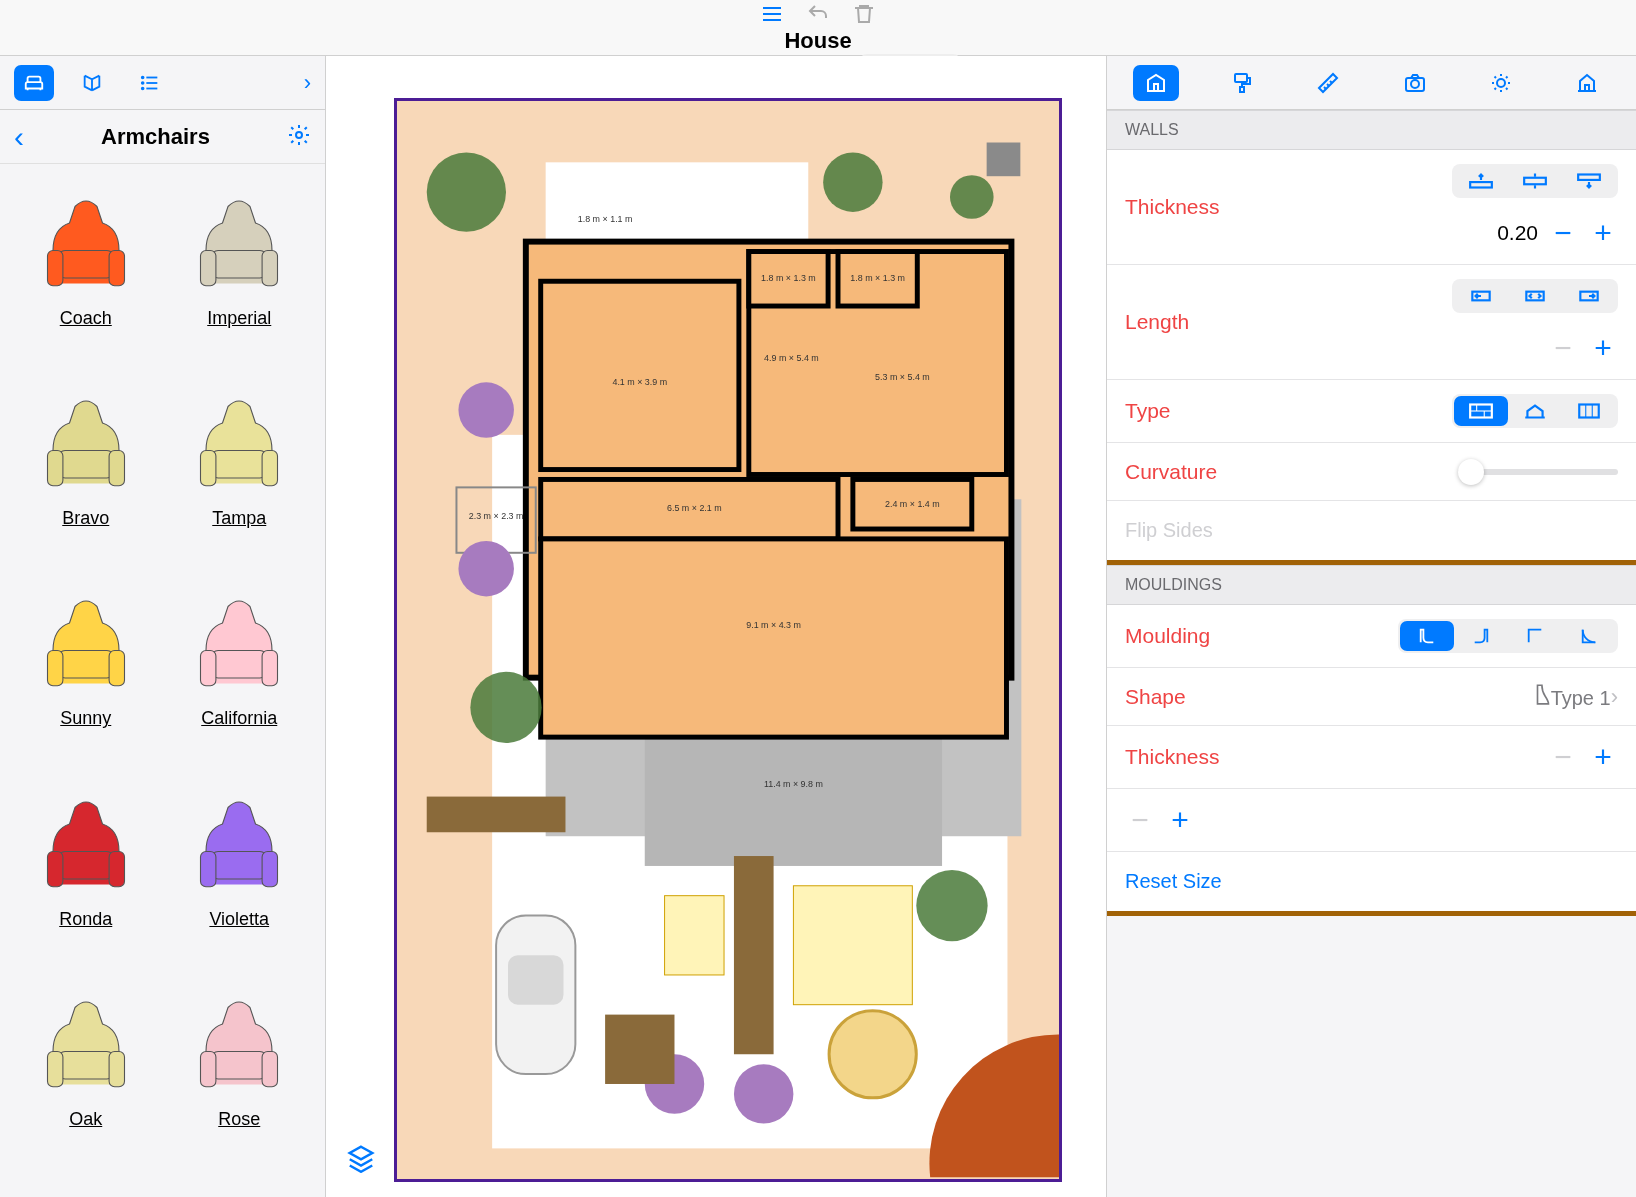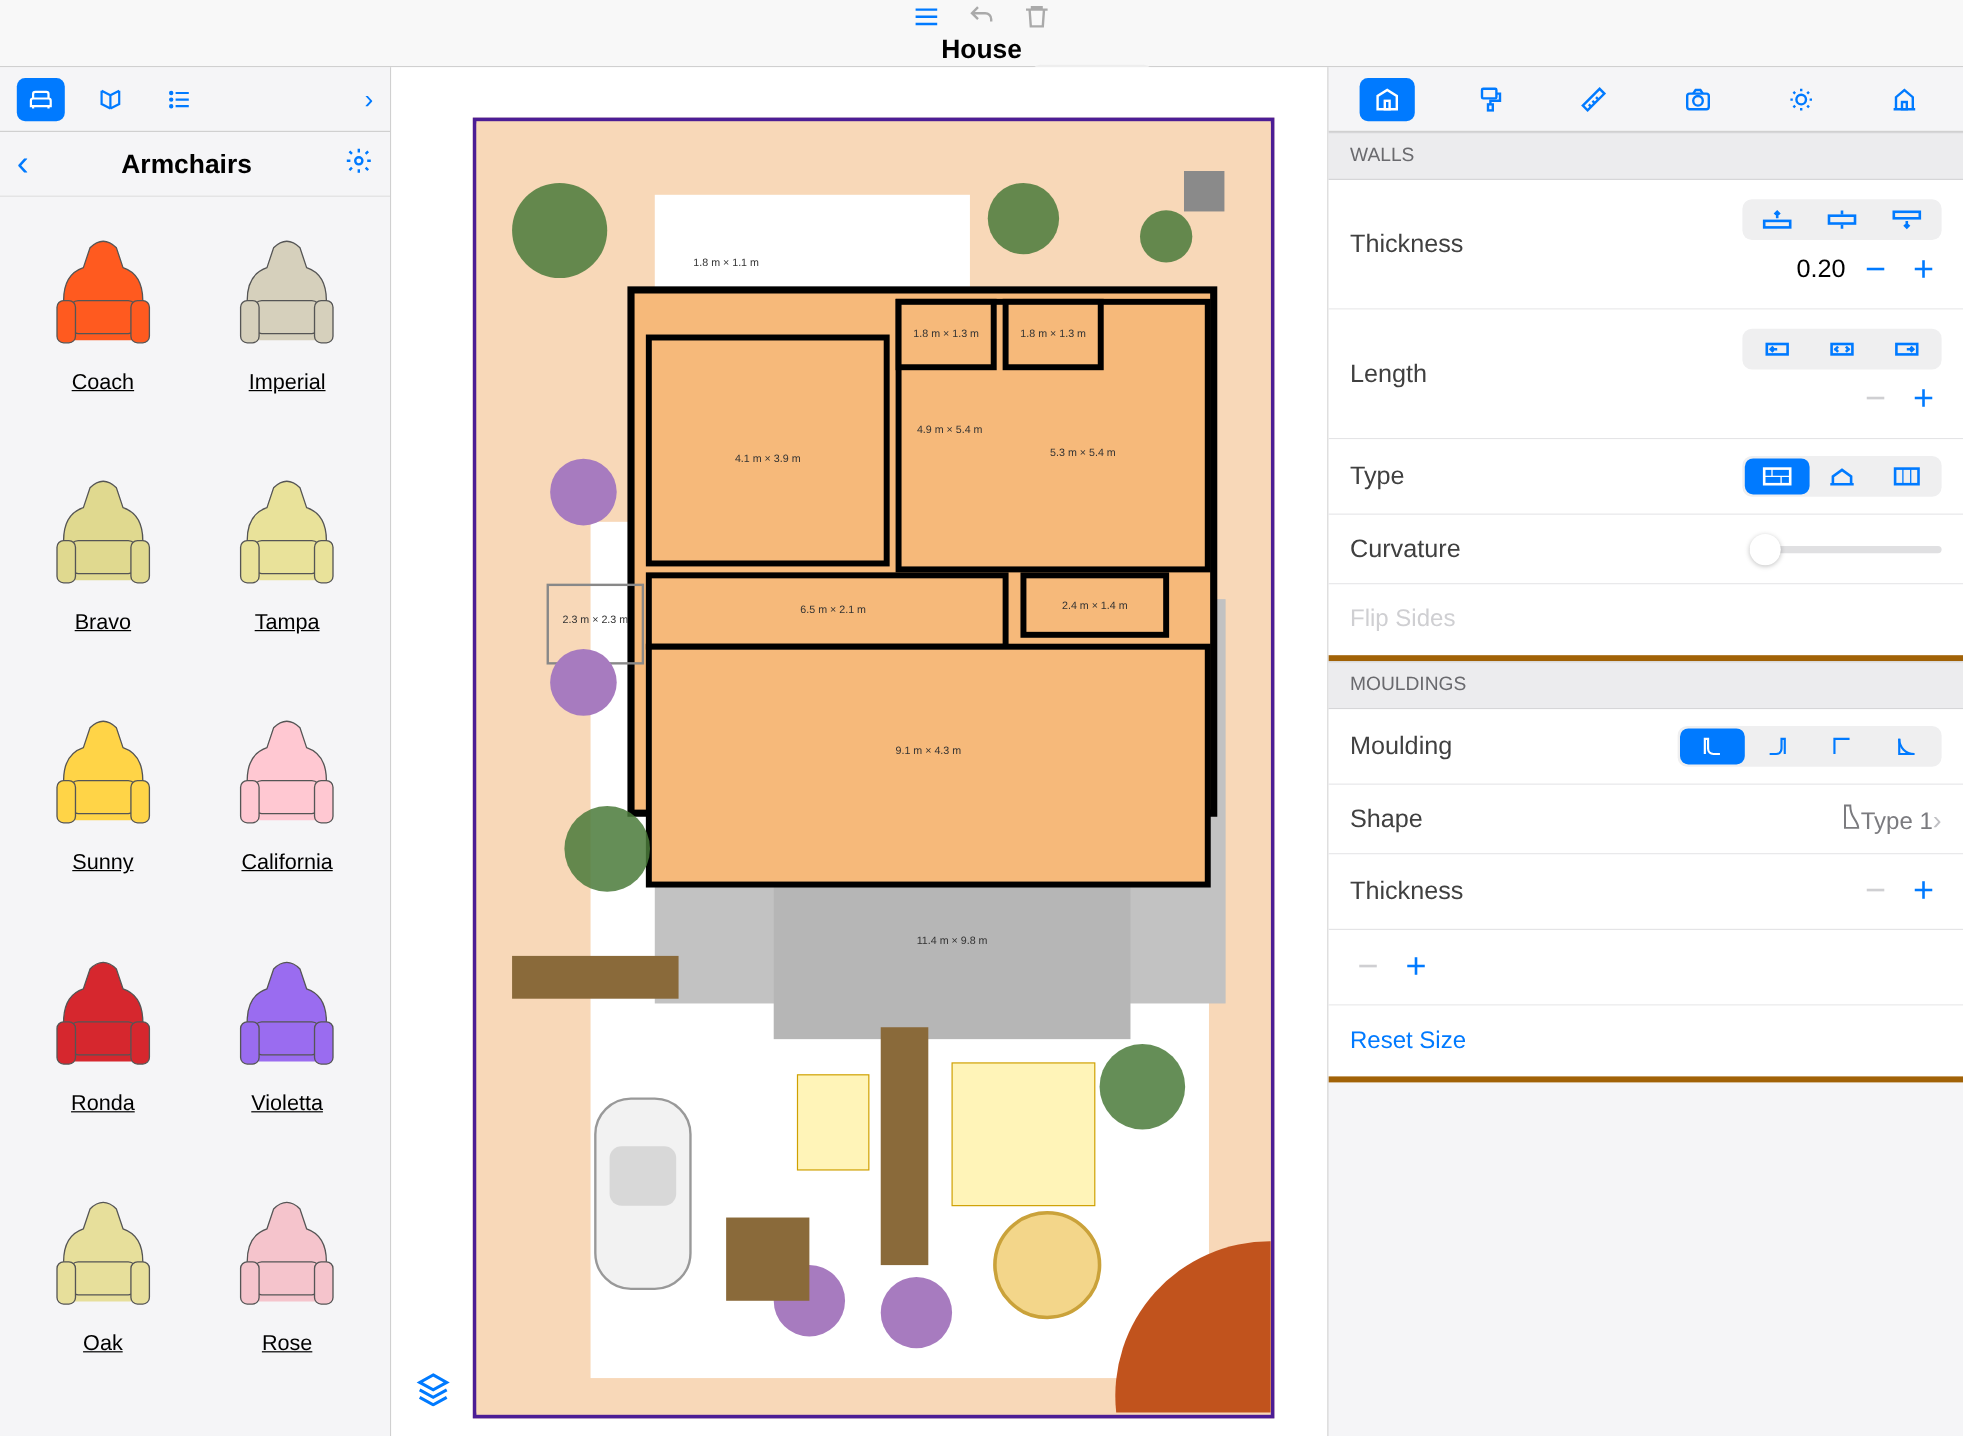--- a/index.html
+++ b/index.html
@@ -31,35 +31,35 @@
 .plan-wrap{position:absolute;left:68px;top:42px;width:668px;height:1084px;border:3px solid #4c1d95;background:#f8d8b8;}
 .plan-wrap svg{width:100%;height:100%;}
 .layers-btn{position:absolute;left:20px;bottom:20px;color:#007aff;cursor:pointer;}
 .right-panel{width:530px;background:#f5f5f7;border-left:1px solid #d0d0d0;display:flex;flex-direction:column;overflow:auto;}
 .rp-tabs{height:54px;border-bottom:1px solid #d0d0d0;display:flex;align-items:center;justify-content:space-around;padding:0 6px;}
 .rp-tab{width:46px;height:36px;display:flex;align-items:center;justify-content:center;border-radius:7px;color:#007aff;cursor:pointer;}
 .rp-tab.active{background:#007aff;color:#fff;}
 .section-hdr{background:#ececee;color:#6a6a6e;font-size:16px;font-weight:500;padding:10px 18px;border-bottom:1px solid #d6d6d8;border-top:1px solid #d6d6d8;}
 .row{display:flex;align-items:center;padding:14px 18px;border-bottom:1px solid #e4e4e6;background:#fff;min-height:58px;}
 .row-tall{min-height:108px;flex-direction:row;align-items:center;}
-.row-label{font-size:21px;color:#404040;flex:1;}
+.row-label{font-size:21px;color:#ef4444;flex:1;}
 .row-ctrl{display:flex;align-items:center;gap:10px;}
 .seg{display:flex;background:#efeff0;border-radius:8px;padding:2px;gap:0;}
 .seg .seg-btn{padding:6px 14px;display:flex;align-items:center;justify-content:center;color:#007aff;cursor:pointer;border-radius:7px;}
 .seg .seg-btn.active{background:#007aff;color:#fff;}
 .seg .seg-btn svg{width:26px;height:18px;}
 .val{font-size:21px;color:#000;min-width:54px;text-align:right;}
 .pm{color:#007aff;font-size:30px;width:30px;text-align:center;cursor:pointer;}
 .disabled{color:#cfcfd2 !important;}
 .slider{width:160px;height:6px;background:#e0e0e2;border-radius:3px;position:relative;}
 .slider-knob{position:absolute;left:0;top:-10px;width:26px;height:26px;border-radius:50%;background:#fff;box-shadow:0 1px 4px rgba(0,0,0,.25);}
 .link-row{text-align:left;padding:18px;font-size:20px;color:#007aff;background:#fff;border-bottom:5px solid #a16207;cursor:pointer;}
 .shape-val{color:#7b7b7f;font-size:20px;display:flex;align-items:flex-end;gap:0;}
 .shape-val .chev{color:#c0c0c4;font-size:22px;}
-.col-ctrls{display:flex;flex-direction:column;align-items:flex-end;gap:8px;}
+.col-ctrls{display:flex;flex-direction:column;align-items:flex-end;gap:18px;}
 
 .chair{width:100%;height:100%;}
 </style>
 </head>
 <body>
 
 <div class="toolbar">
   <div class="toolbar-left">
     <div class="tb-icon">
         <svg viewBox="0 0 24 24" fill="none" stroke="currentColor" stroke-width="2">

